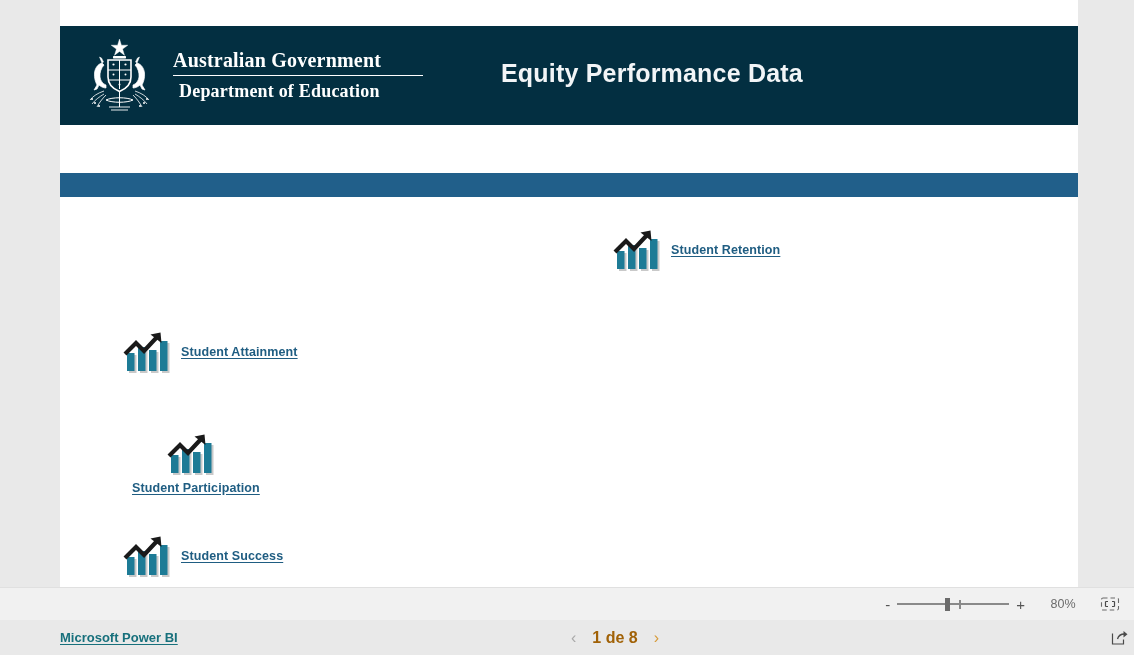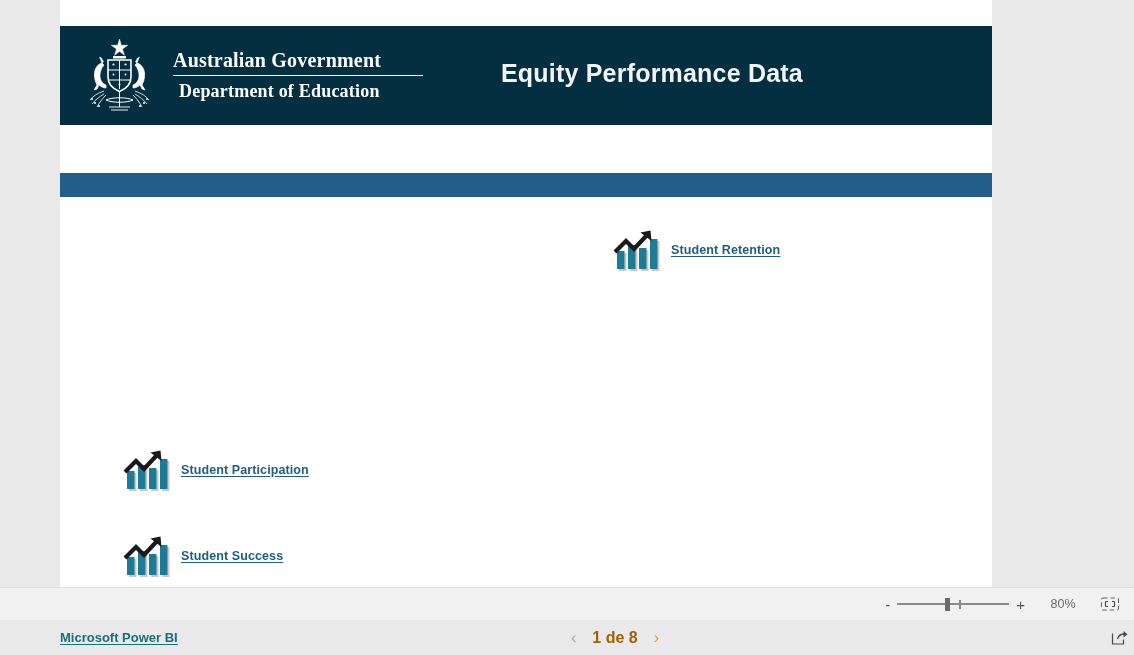--- a/index.html
+++ b/index.html
@@ -6,21 +6,21 @@
   body{
     width:1134px;height:655px;
     background:#e9e9e9;
     font-family:"Liberation Sans", sans-serif;
     overflow:hidden;
     position:relative;
   }
 
   
   #report-canvas{
-    position:absolute;left:60px;top:0;width:932px;height:587px;
+    position:absolute;left:60px;top:0;width:1018px;height:587px;
     background:#ffffff;overflow:hidden;
   }
 
   
   #banner{
     position:absolute;left:0;top:26px;width:1018px;height:99px;
     background:#032f41;
   }
   #crest-wrap{
     position:absolute;left:22px;top:11px;width:75px;height:78px;
@@ -72,21 +72,21 @@
     color:#1f5d82;
     text-decoration:underline;
     text-underline-offset:2px;
     white-space:nowrap;
     letter-spacing:.1px;
   }
   .col-l{left:62px;}
   .col-r{left:552px;}
   .row-1{top:14px;}
   .row-2{top:116px;}
-  .row-3{top:234px;}
+  .row-3{top:222px;flex-direction:column;}
   .row-4{top:320px;}
 
   
   #zoom-bar{
     position:absolute;left:0;top:587px;width:1134px;height:33px;
     background:#f1f1f1;border-top:1px solid #e0e0e0;
     display:flex;align-items:center;justify-content:flex-end;
     padding-right:14px;box-sizing:border-box;
   }
   #zoom-bar .zm-minus,#zoom-bar .zm-plus{
@@ -218,20 +218,39 @@
             <rect x="27" y="20" width="7.5" height="21" fill="#1d7b96"></rect>
             <rect x="38" y="11" width="7.5" height="30" fill="#1d7b96"></rect>
             <path d="M3,24 L14,13 L22,21 L36,6" fill="none" stroke="#1a1a1a" stroke-width="4.2"></path>
             <polygon points="38.5,2.5 39.5,13 28.5,4.5" fill="#1a1a1a"></polygon>
           </g>
         </svg>
       </span>
       <span class="nav-label">Student Retention</span>
     </div>
 
+    <div class="nav-item col-l row-2">
+      <span class="chart-icon">
+        <svg width="49" height="44" viewBox="0 0 49 44" xmlns="http://www.w3.org/2000/svg">
+          <g>
+            <rect x="5" y="23" width="7.5" height="18" fill="#c9c9c9" transform="translate(2,2)"></rect>
+            <rect x="16" y="17" width="7.5" height="24" fill="#c9c9c9" transform="translate(2,2)"></rect>
+            <rect x="27" y="20" width="7.5" height="21" fill="#c9c9c9" transform="translate(2,2)"></rect>
+            <rect x="38" y="11" width="7.5" height="30" fill="#c9c9c9" transform="translate(2,2)"></rect>
+            <rect x="5" y="23" width="7.5" height="18" fill="#1d7b96"></rect>
+            <rect x="16" y="17" width="7.5" height="24" fill="#1d7b96"></rect>
+            <rect x="27" y="20" width="7.5" height="21" fill="#1d7b96"></rect>
+            <rect x="38" y="11" width="7.5" height="30" fill="#1d7b96"></rect>
+            <path d="M3,24 L14,13 L22,21 L36,6" fill="none" stroke="#1a1a1a" stroke-width="4.2"></path>
+            <polygon points="38.5,2.5 39.5,13 28.5,4.5" fill="#1a1a1a"></polygon>
+          </g>
+        </svg>
+      </span>
+      <span class="nav-label">Student Attainment</span>
+    </div>
 
 
     <div class="nav-item col-l row-3">
       <span class="chart-icon">
         <svg width="49" height="44" viewBox="0 0 49 44" xmlns="http://www.w3.org/2000/svg">
           <g>
             <rect x="5" y="23" width="7.5" height="18" fill="#c9c9c9" transform="translate(2,2)"></rect>
             <rect x="16" y="17" width="7.5" height="24" fill="#c9c9c9" transform="translate(2,2)"></rect>
             <rect x="27" y="20" width="7.5" height="21" fill="#c9c9c9" transform="translate(2,2)"></rect>
             <rect x="38" y="11" width="7.5" height="30" fill="#c9c9c9" transform="translate(2,2)"></rect>

